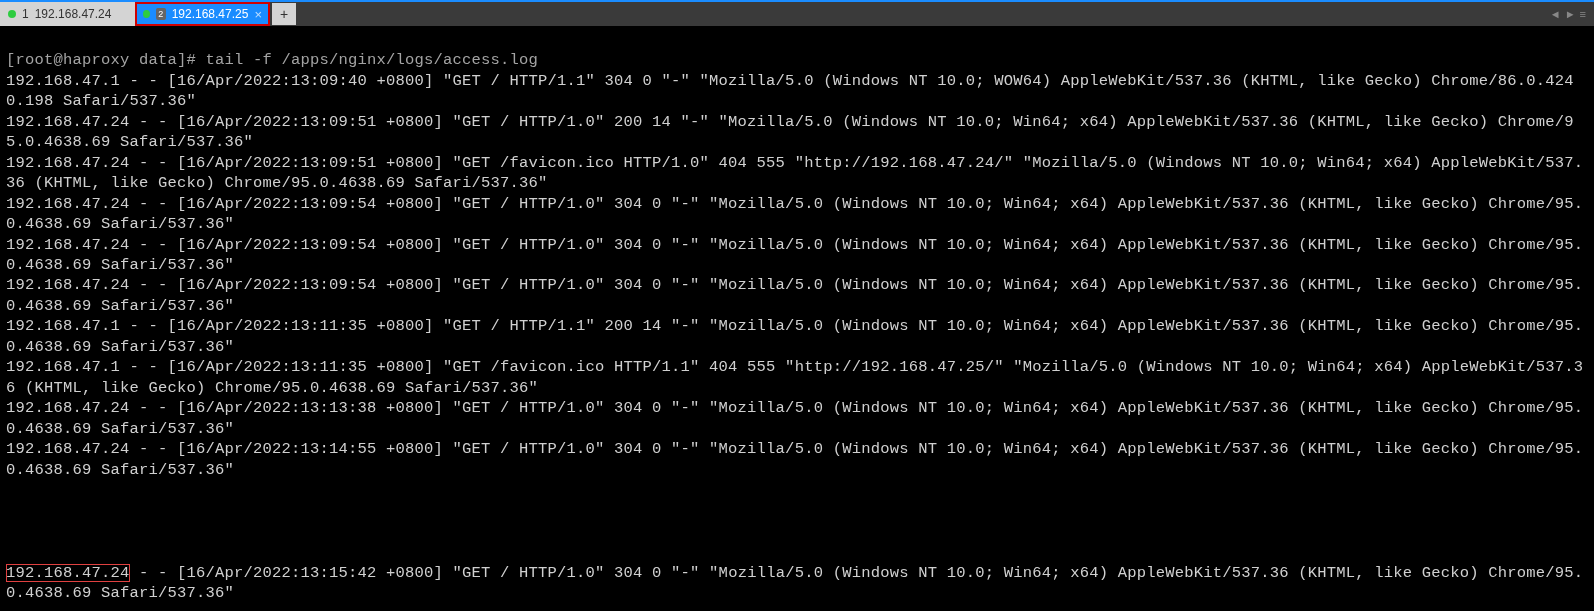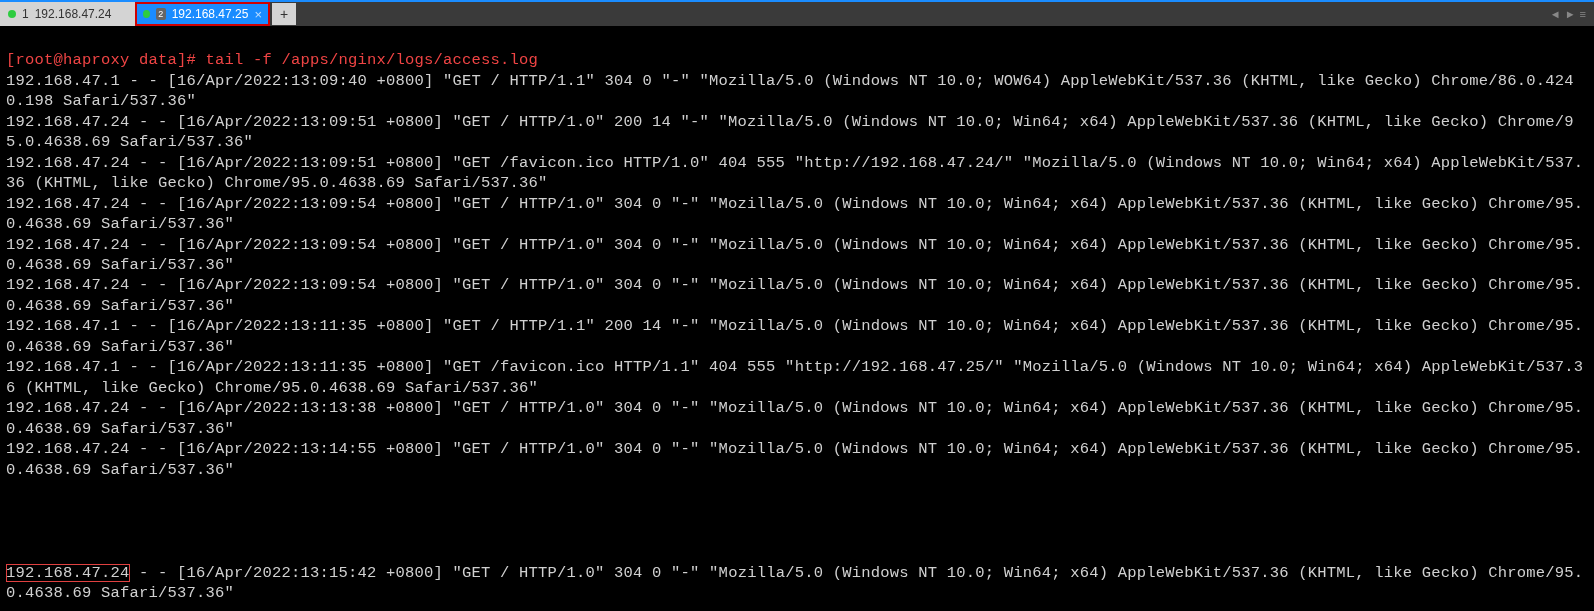--- a/index.html
+++ b/index.html
@@ -98,21 +98,21 @@
       font-family: "Segoe UI", sans-serif;
     }
     .terminal {
       padding: 4px 6px;
       white-space: pre-wrap;
       word-break: break-all;
       line-height: 1.32;
       letter-spacing: 0.2px;
     }
     .prompt-user {
-      color: #ef4444;
+      color: #a3a3a3;
     }
     .log-line {
       color: #d0d0d0;
     }
     .highlight-box {
       outline: 1.5px solid #e04040;
       outline-offset: -1px;
       display: inline;
       padding: 0 0px;
     }

